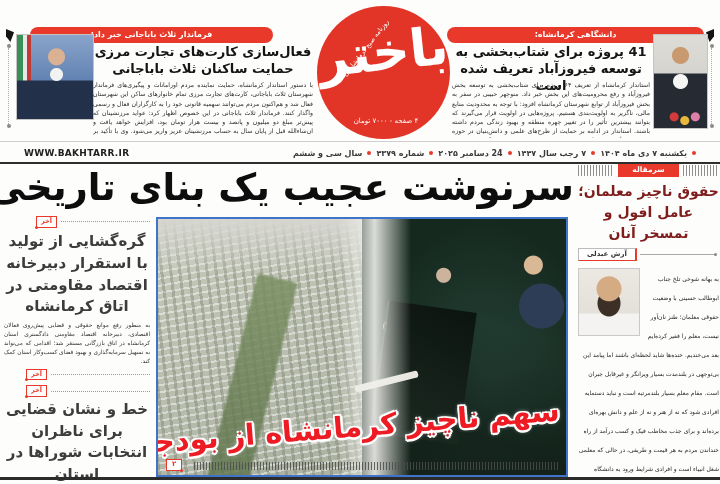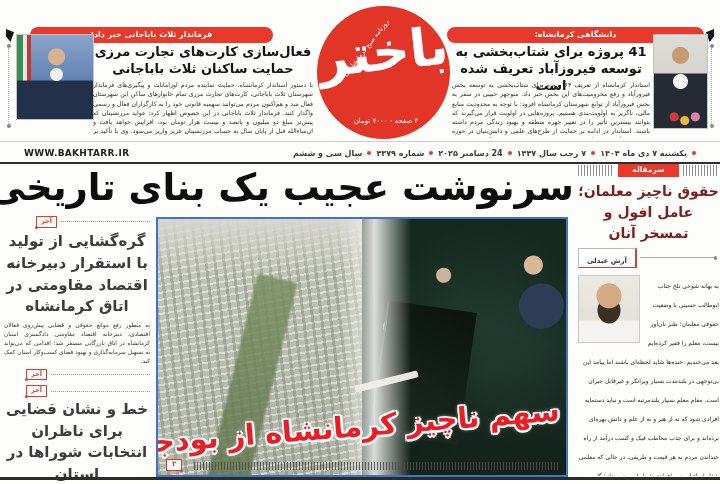--- a/index.html
+++ b/index.html
@@ -208,21 +208,21 @@
     background:#e8392b; color:#fff; font-size:7.5px; font-weight:bold;
     padding:2px 14px 3px; line-height:1; flex:0 0 auto;
   }
   .edit-head {
     font-size:14px; font-weight:bold; color:#7f1d1d; text-align:center; line-height:1.5;
     margin-bottom:4px;
   }
   .edit-authorrow { display:flex; direction:ltr; align-items:center; margin-bottom:5px; }
   .edit-author {
     border:1px solid #bbb; border-right:2px solid #e8392b; border-bottom:1.5px solid #e8392b;
-    font-size:7px; font-weight:bold; color:#333; padding:8px 8px 2px; line-height:1.2;
+    font-size:7px; font-weight:bold; color:#333; padding:1px 8px 2px; line-height:1.2;
     background:#fff;
   }
   .edit-authorline { flex:1; border-top:1px solid #aaa; margin:0 3px; position:relative; }
   .edit-authorline::before {
     content:""; position:absolute; right:-1px; top:-2px; width:3.5px; height:3.5px;
     border-radius:50%; background:#888;
   }
   .edit-photo {
     float:left; width:62px; height:68px; margin:2px 4px 3px 0;
     border:1px solid #c9c9c9;

